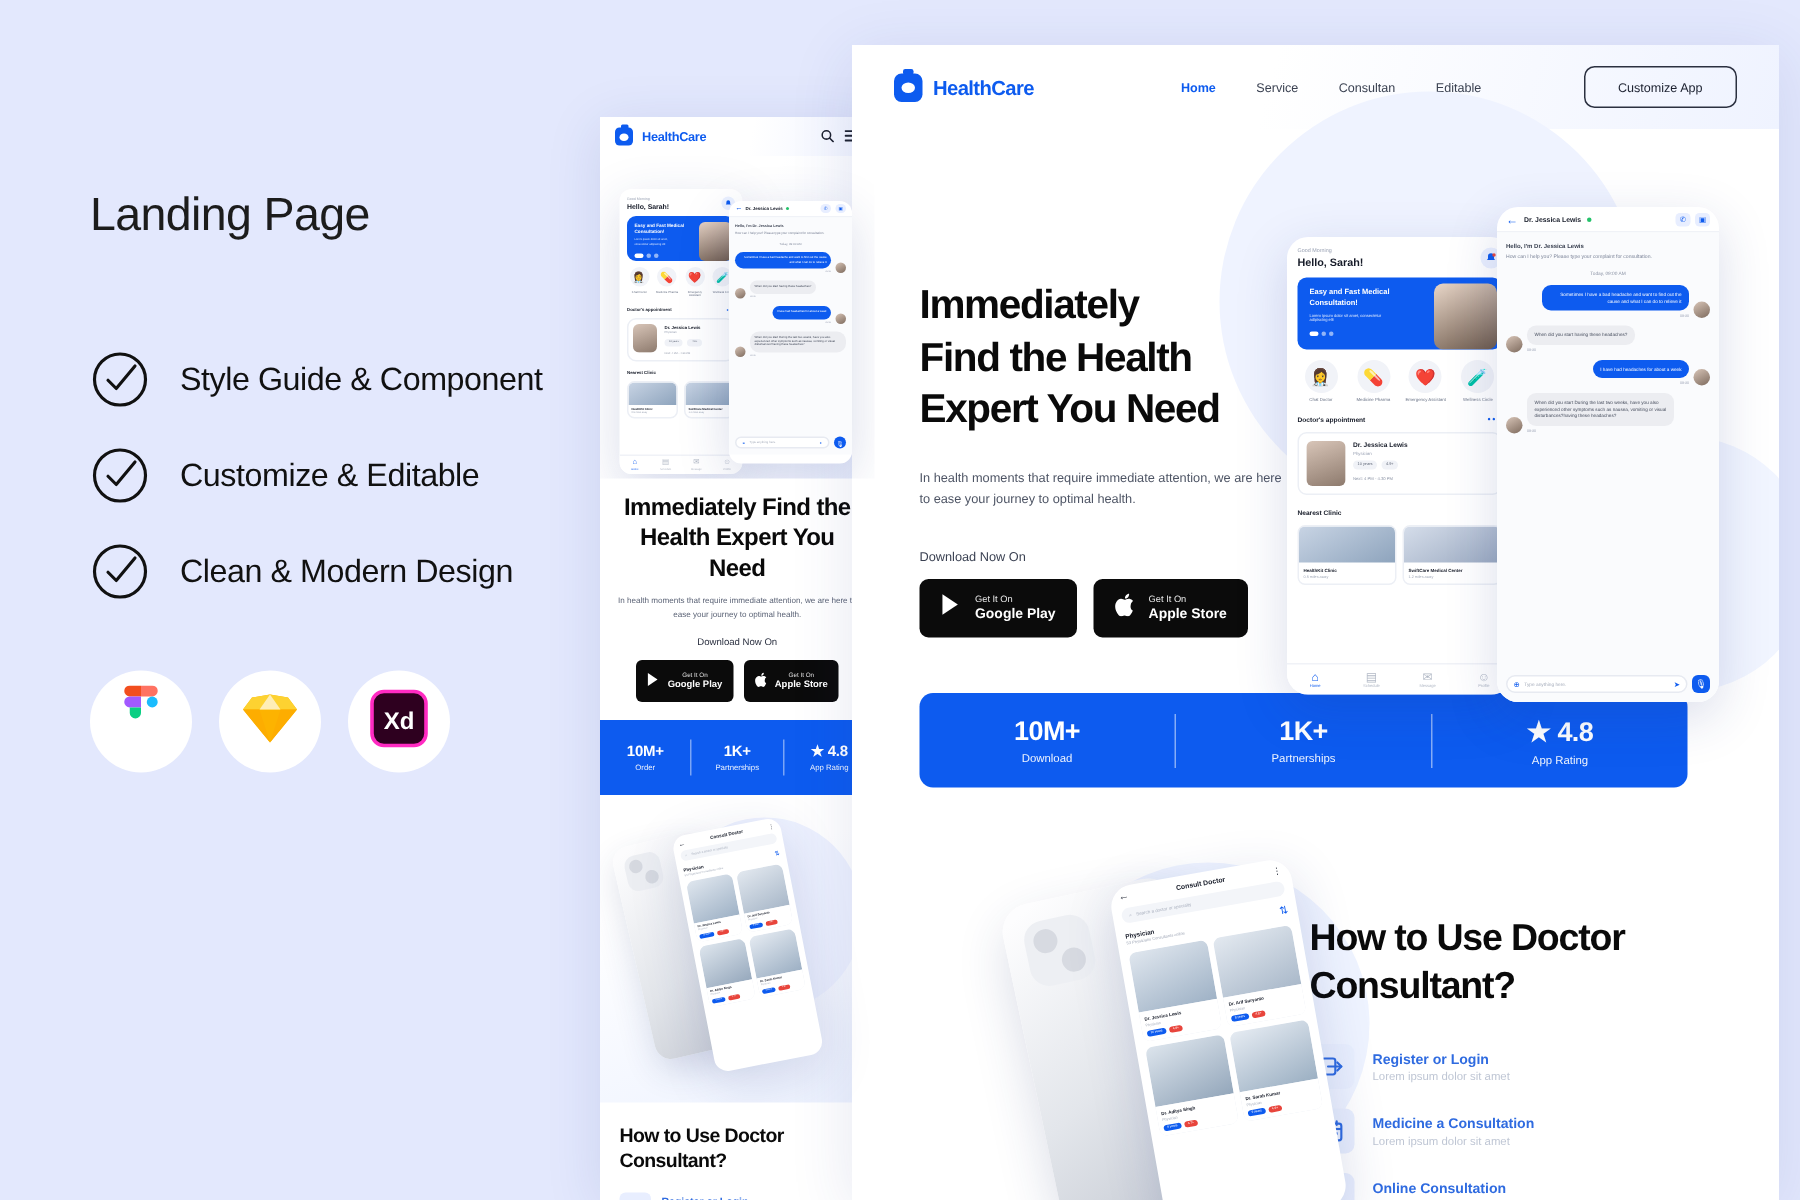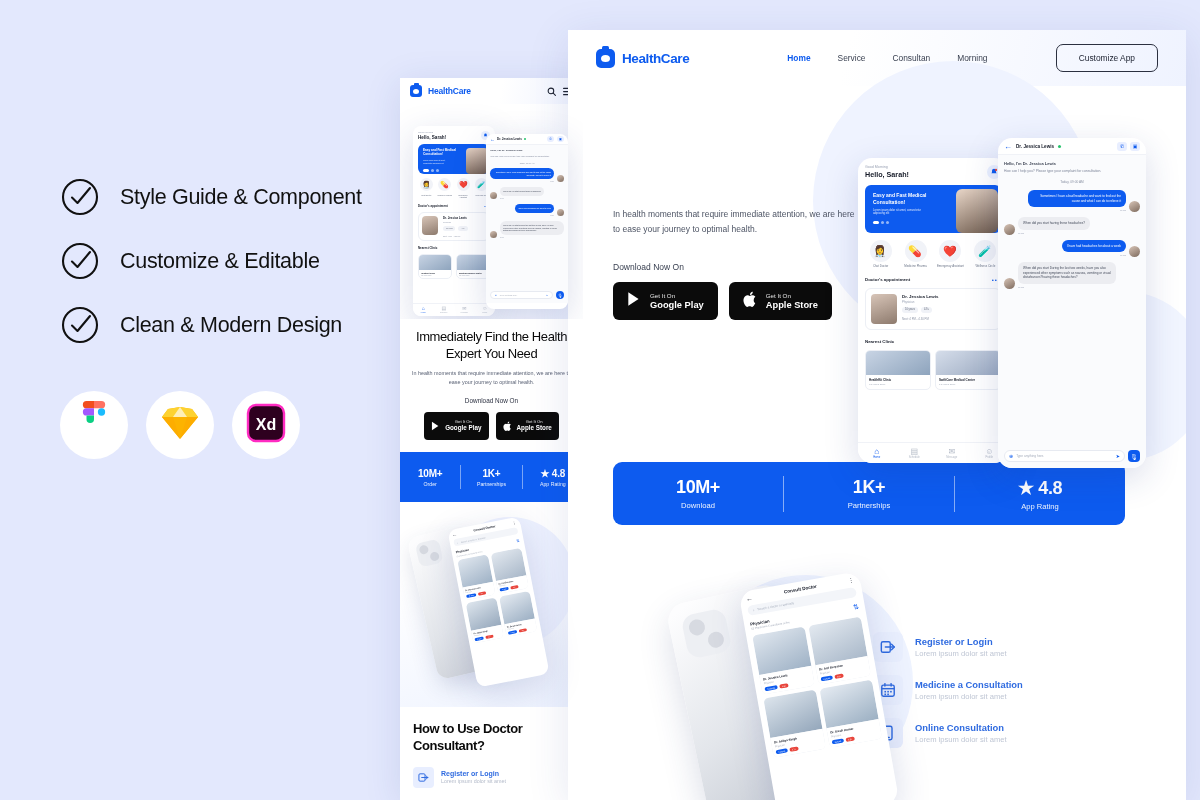--- a/index.html
+++ b/index.html
@@ -63,21 +63,21 @@
     border-radius:50%; background:#fff;
   }
   .mm-logo-text { font-size: 8.5px; font-weight: 700; color: #0d5bef; letter-spacing:-0.2px;}
   .mm-hdr-icons { margin-left: auto; display: flex; gap: 7px; align-items:center;}
   .mm-hero-art {
     height: 215px; position: relative;
     background: linear-gradient(120deg,#ffffff 40%,#eef2ff 100%);
     overflow: hidden;
   }
   .mm-copy { padding: 10px 11px 12px; text-align: center; }
-  .mm-h1 { font-size: 13px; font-weight: 400; line-height: 1.28; color: #0a0a0a; letter-spacing:-0.4px;}
+  .mm-h1 { font-size: 16px; font-weight: 700; line-height: 1.28; color: #0a0a0a; letter-spacing:-0.4px;}
   .mm-p { font-size: 5.4px; color: #5a6275; line-height: 1.55; margin-top: 7px; }
   .mm-dl { font-size: 6.4px; color: #2b3040; margin-top: 11px; }
   .mm-stores { display: flex; gap: 7px; margin-top: 8px; justify-content: center;}
   .store-btn {
     background: #0b0b0b; border-radius: 4px; padding: 5px 7px;
     display: flex; align-items: center; gap: 5px; color:#fff;
   }
   .store-btn .sb-sm { font-size: 4.2px; opacity: .88; line-height:1.1;}
   .store-btn .sb-lg { font-size: 6.3px; font-weight: 700; line-height:1.25;}
   .mm-stats {
@@ -268,20 +268,21 @@
   .doc-b{padding:3px;background:#fff;}
   .doc-n{font-size:3px;font-weight:700;color:#161b28;}
   .doc-s{font-size:2.4px;color:#a4abba;margin-top:1px;}
   .doc-p{display:flex;gap:2px;margin-top:2px;}
   .doc-pill{border-radius:5px;padding:1px 2.5px;font-size:2.1px;color:#fff;}
 </style>
 </head>
 <body>
 
 <section class="promo">
+  <div class="promo-sub">Landing Page</div>
 
   <div class="feature-list">
     <div class="feature">
       <span class="check-icon">
         <svg viewBox="0 0 40 40" width="40" height="40">
             <circle cx="20" cy="20" r="17" fill="none" stroke="#111" stroke-width="2.1"></circle>
             <path d="M12 20.5 L17.5 26 L30 11" fill="none" stroke="#111" stroke-width="2.1" stroke-linecap="round" stroke-linejoin="round"></path>
           </svg>
       </span>
       <span class="feature-label">Style Guide &amp; Component</span>
@@ -655,30 +656,35 @@
 <section class="desk-mock">
   <header class="d-hdr">
     <div class="d-logo">
       <span class="d-logo-mark"></span>
       <span class="d-logo-text">HealthCare</span>
     </div>
     <nav class="d-nav">
       <a href="#" class="active">Home</a>
       <a href="#">Service</a>
       <a href="#">Consultan</a>
-      <a href="#">Morning</a>
+      <a href="#">Editable</a>
     </nav>
     <button class="d-cta">Customize App</button>
   </header>
 
   <div class="d-hero">
     <div class="blob" style="width:280px;height:280px;left:245px;top:-25px;background:#eff3ff;"></div>
     <div class="blob" style="width:170px;height:170px;left:470px;top:205px;background:#f1f5ff;"></div>
 
     <div class="d-hero-copy">
+      <h1 class="d-h1">
+        <span>Immediately</span><br>
+        <span>Find the Health</span><br>
+        <span>Expert You Need</span>
+      </h1>
       <p class="d-p">In health moments that require immediate attention, we are here to ease your journey to optimal health.</p>
       <div class="d-dl">Download Now On</div>
       <div class="d-stores">
         <div class="d-store">
           <span>
             <svg width="14" height="16" viewBox="0 0 12 14">
                 <path d="M1 1 L10 7 L1 13 Z" fill="#fff"></path>
               </svg>
           </span>
           <span>
@@ -933,20 +939,24 @@
                 <span class="doc-pill" style="background:#0d5bef;">9 years</span>
                 <span class="doc-pill" style="background:#e8453c;">4.9+</span>
               </div>
             </div>
           </div>
       </div>
     </div>
   </div>
 
   <div class="d-how">
+    <h2>
+      <span>How to Use Doctor</span><br>
+      <span>Consultant?</span>
+    </h2>
     <div class="d-steps">
       <div class="d-step">
         <span class="d-step-ic">
           <svg width="16" height="16" viewBox="0 0 18 18">
               <rect x="1.5" y="3" width="10" height="12" rx="1.8" fill="none" stroke="#2f6be0" stroke-width="1.6"></rect>
               <line x1="6" y1="9" x2="16" y2="9" stroke="#2f6be0" stroke-width="1.6" stroke-linecap="round"></line>
               <path d="M13 6 L16 9 L13 12" fill="none" stroke="#2f6be0" stroke-width="1.6" stroke-linecap="round" stroke-linejoin="round"></path>
             </svg>
         </span>
         <span>

